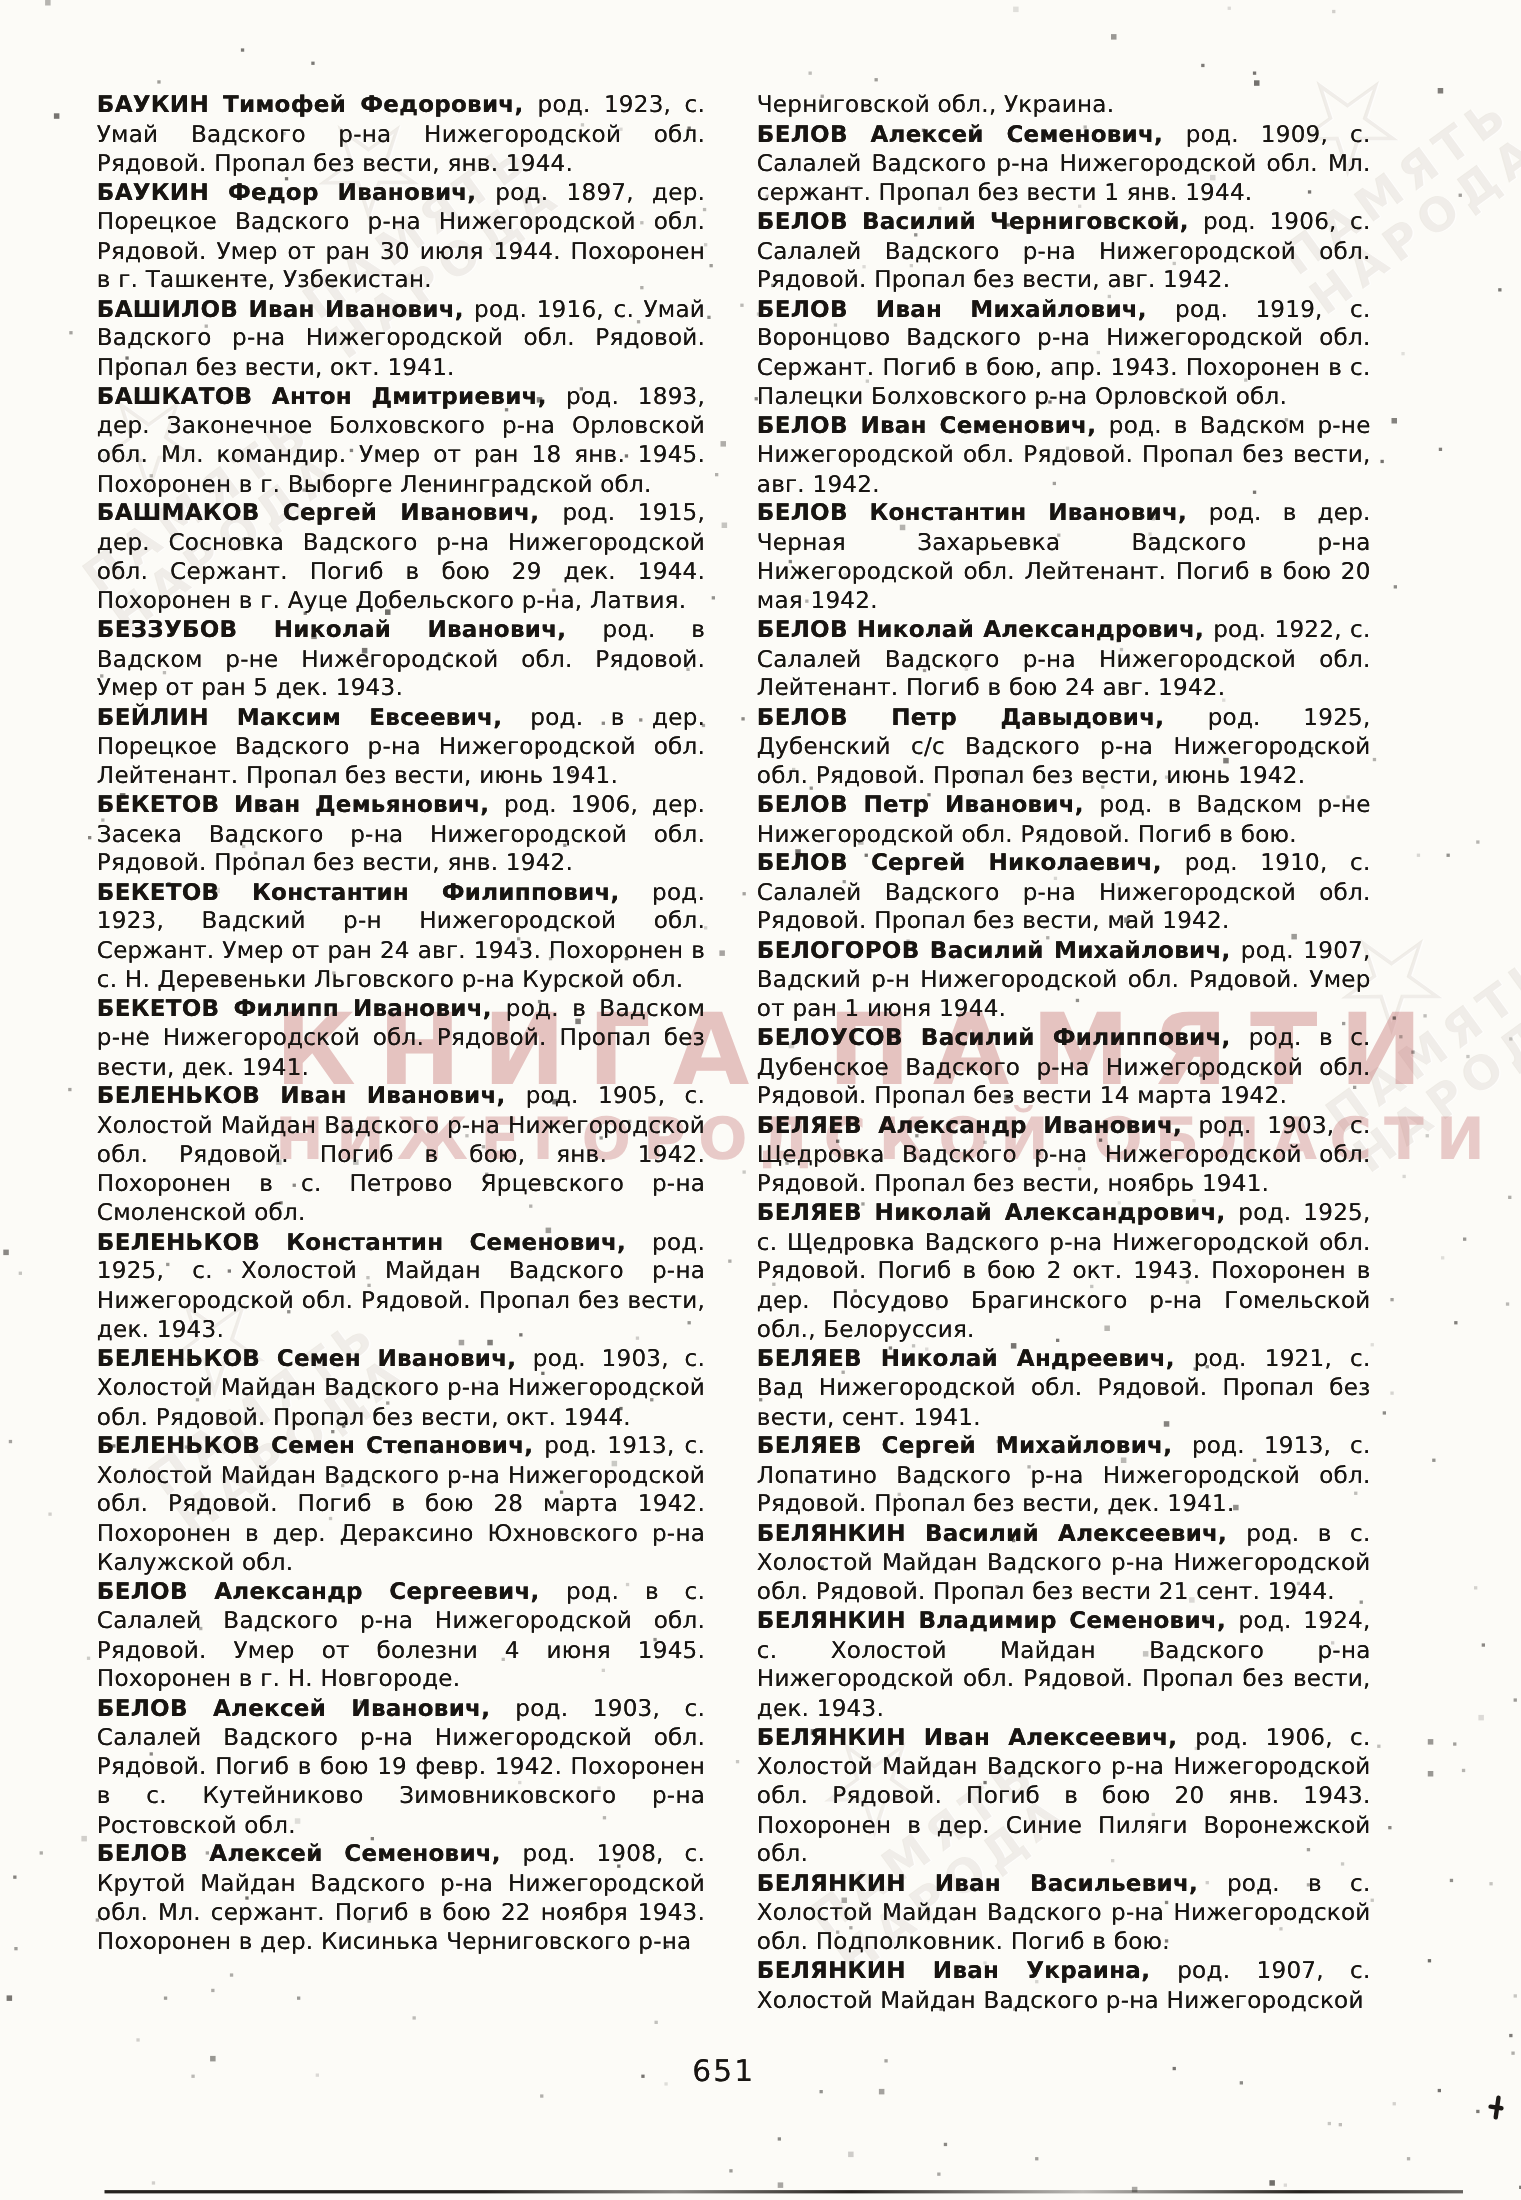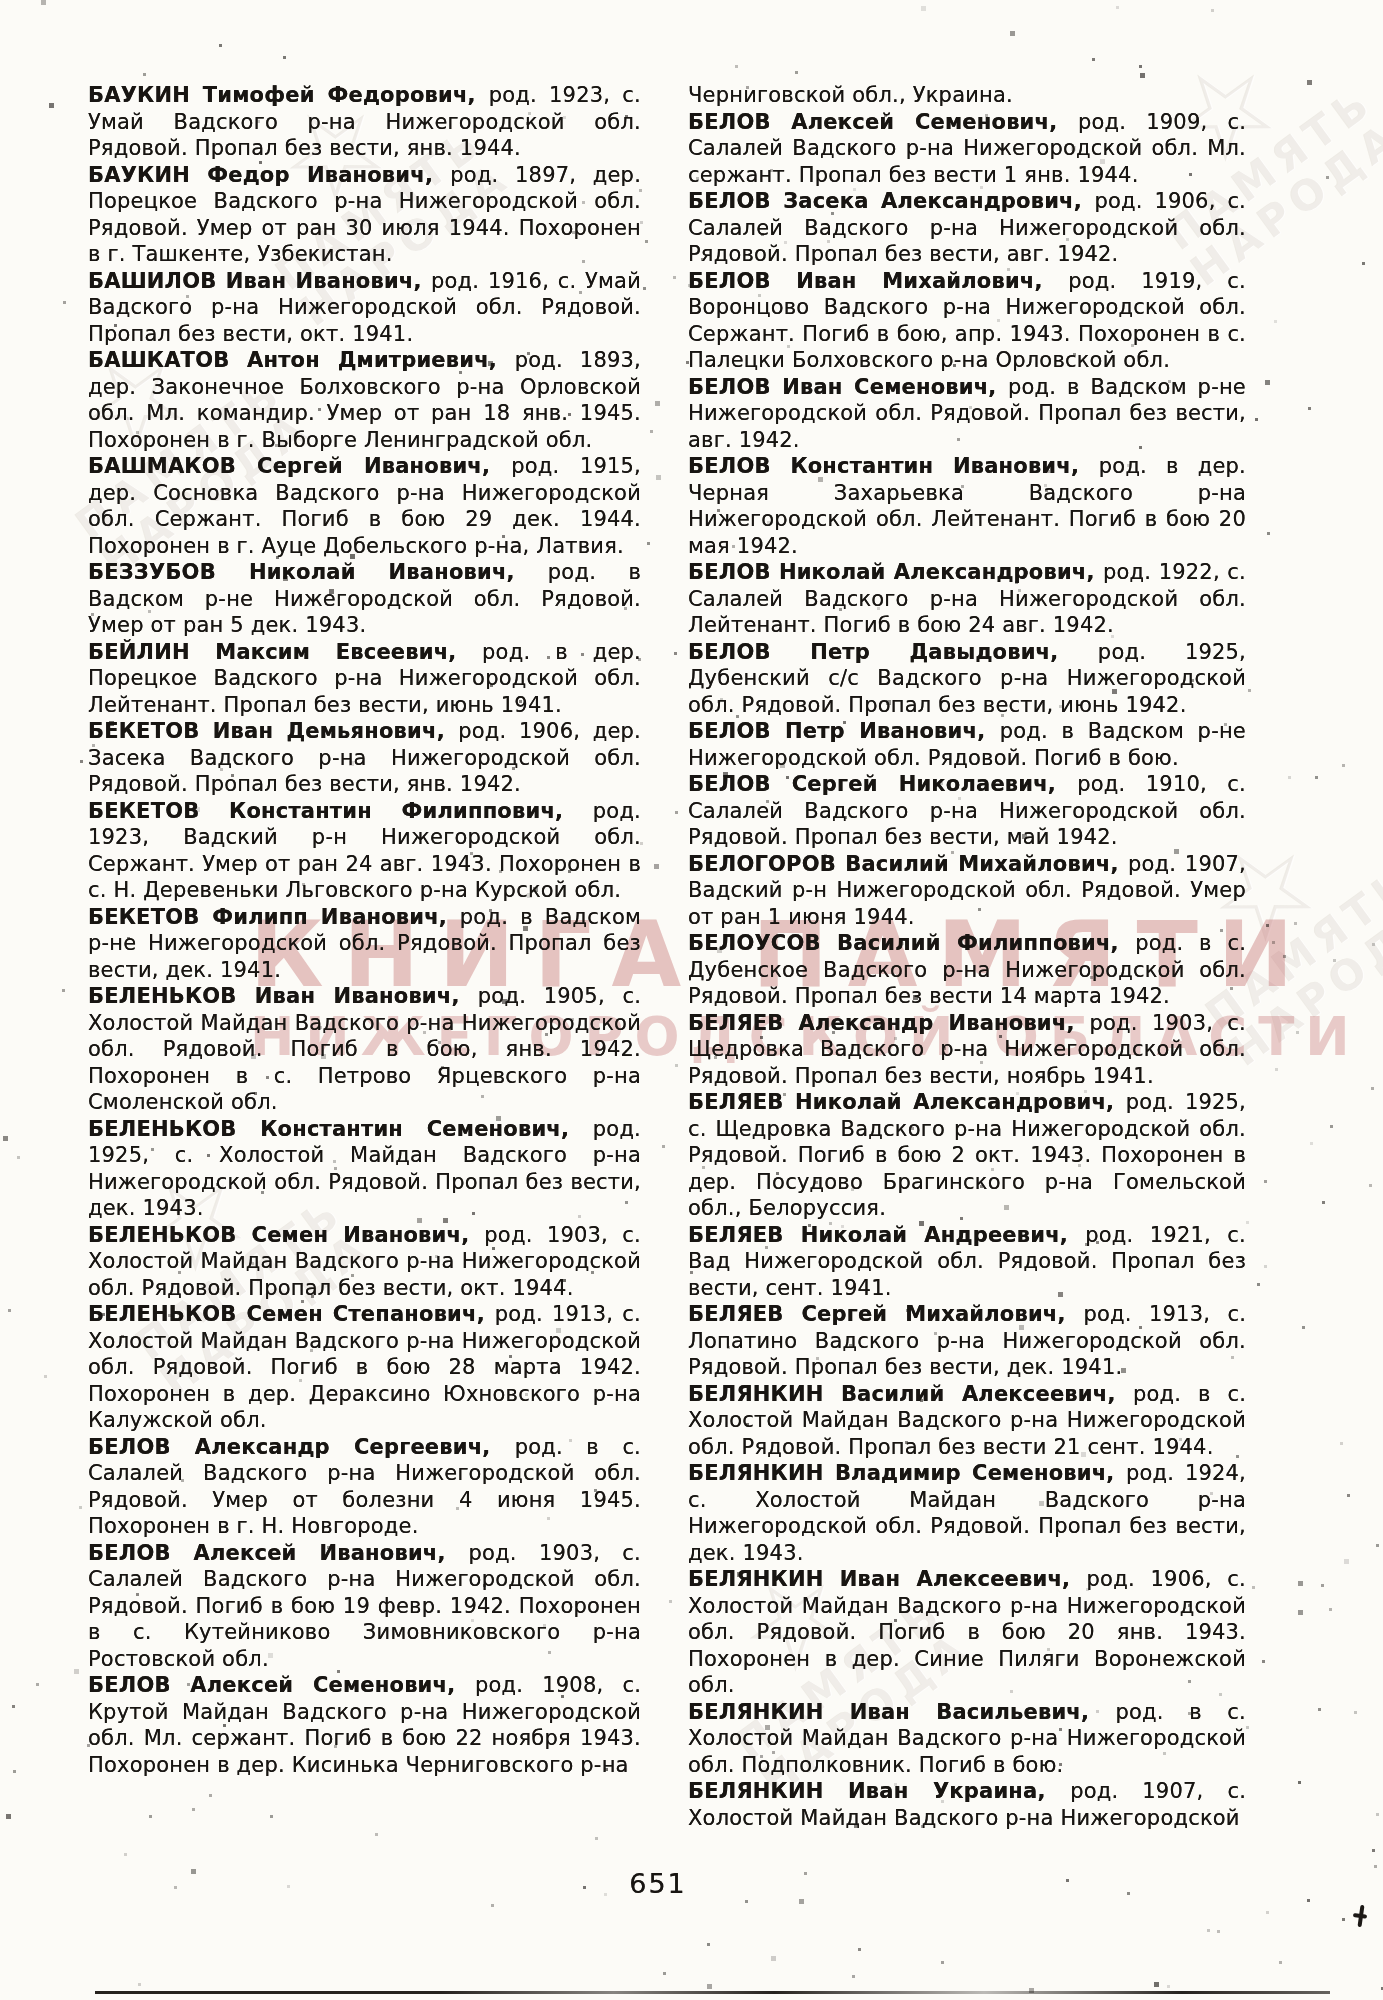--- a/index.html
+++ b/index.html
@@ -110,21 +110,21 @@
       <p class="entry"><b>БЕЛЕНЬКОВ Константин Семенович, </b>род. 1925, с. Холостой Майдан Вадского р-на Нижегородской обл. Рядовой. Пропал без вести, дек. 1943.</p>
       <p class="entry"><b>БЕЛЕНЬКОВ Семен Иванович, </b>род. 1903, с. Холостой Майдан Вадского р-на Нижегородской обл. Рядовой. Пропал без вести, окт. 1944.</p>
       <p class="entry"><b>БЕЛЕНЬКОВ Семен Степанович, </b>род. 1913, с. Холостой Майдан Вадского р-на Нижегородской обл. Рядовой. Погиб в бою 28 марта 1942. Похоронен в дер. Дераксино Юхновского р-на Калужской обл.</p>
       <p class="entry"><b>БЕЛОВ Александр Сергеевич, </b>род. в с. Салалей Вадского р-на Нижегородской обл. Рядовой. Умер от болезни 4 июня 1945. Похоронен в г. Н. Новгороде.</p>
       <p class="entry"><b>БЕЛОВ Алексей Иванович, </b>род. 1903, с. Салалей Вадского р-на Нижегородской обл. Рядовой. Погиб в бою 19 февр. 1942. Похоронен в с. Кутейниково Зимовниковского р-на Ростовской обл.</p>
       <p class="entry"><b>БЕЛОВ Алексей Семенович, </b>род. 1908, с. Крутой Майдан Вадского р-на Нижегородской обл. Мл. сержант. Погиб в бою 22 ноября 1943. Похоронен в дер. Кисинька Черниговского р-на</p>
     </div>
   <div class="col col-right">
       <p class="entry">Черниговской обл., Украина.</p>
       <p class="entry"><b>БЕЛОВ Алексей Семенович, </b>род. 1909, с. Салалей Вадского р-на Нижегородской обл. Мл. сержант. Пропал без вести 1 янв. 1944.</p>
-      <p class="entry"><b>БЕЛОВ Засека Александрович, </b>род. 1906, с. Салалей Вадского р-на Нижегородской обл. Рядовой. Пропал без вести, авг. 1942.</p>
+      <p class="entry"><b>БЕЛОВ Василий Черниговской, </b>род. 1906, с. Салалей Вадского р-на Нижегородской обл. Рядовой. Пропал без вести, авг. 1942.</p>
       <p class="entry"><b>БЕЛОВ Иван Михайлович, </b>род. 1919, с. Воронцово Вадского р-на Нижегородской обл. Сержант. Погиб в бою, апр. 1943. Похоронен в с. Палецки Болховского р-на Орловской обл.</p>
       <p class="entry"><b>БЕЛОВ Иван Семенович, </b>род. в Вадском р-не Нижегородской обл. Рядовой. Пропал без вести, авг. 1942.</p>
       <p class="entry"><b>БЕЛОВ Константин Иванович, </b>род. в дер. Черная Захарьевка Вадского р-на Нижегородской обл. Лейтенант. Погиб в бою 20 мая 1942.</p>
       <p class="entry"><b>БЕЛОВ Николай Александрович, </b>род. 1922, с. Салалей Вадского р-на Нижегородской обл. Лейтенант. Погиб в бою 24 авг. 1942.</p>
       <p class="entry"><b>БЕЛОВ Петр Давыдович, </b>род. 1925, Дубенский с/с Вадского р-на Нижегородской обл. Рядовой. Пропал без вести, июнь 1942.</p>
       <p class="entry"><b>БЕЛОВ Петр Иванович, </b>род. в Вадском р-не Нижегородской обл. Рядовой. Погиб в бою.</p>
       <p class="entry"><b>БЕЛОВ Сергей Николаевич, </b>род. 1910, с. Салалей Вадского р-на Нижегородской обл. Рядовой. Пропал без вести, май 1942.</p>
       <p class="entry"><b>БЕЛОГОРОВ Василий Михайлович, </b>род. 1907, Вадский р-н Нижегородской обл. Рядовой. Умер от ран 1 июня 1944.</p>
       <p class="entry"><b>БЕЛОУСОВ Василий Филиппович, </b>род. в с. Дубенское Вадского р-на Нижегородской обл. Рядовой. Пропал без вести 14 марта 1942.</p>
       <p class="entry"><b>БЕЛЯЕВ Александр Иванович, </b>род. 1903, с. Щедровка Вадского р-на Нижегородской обл. Рядовой. Пропал без вести, ноябрь 1941.</p>

